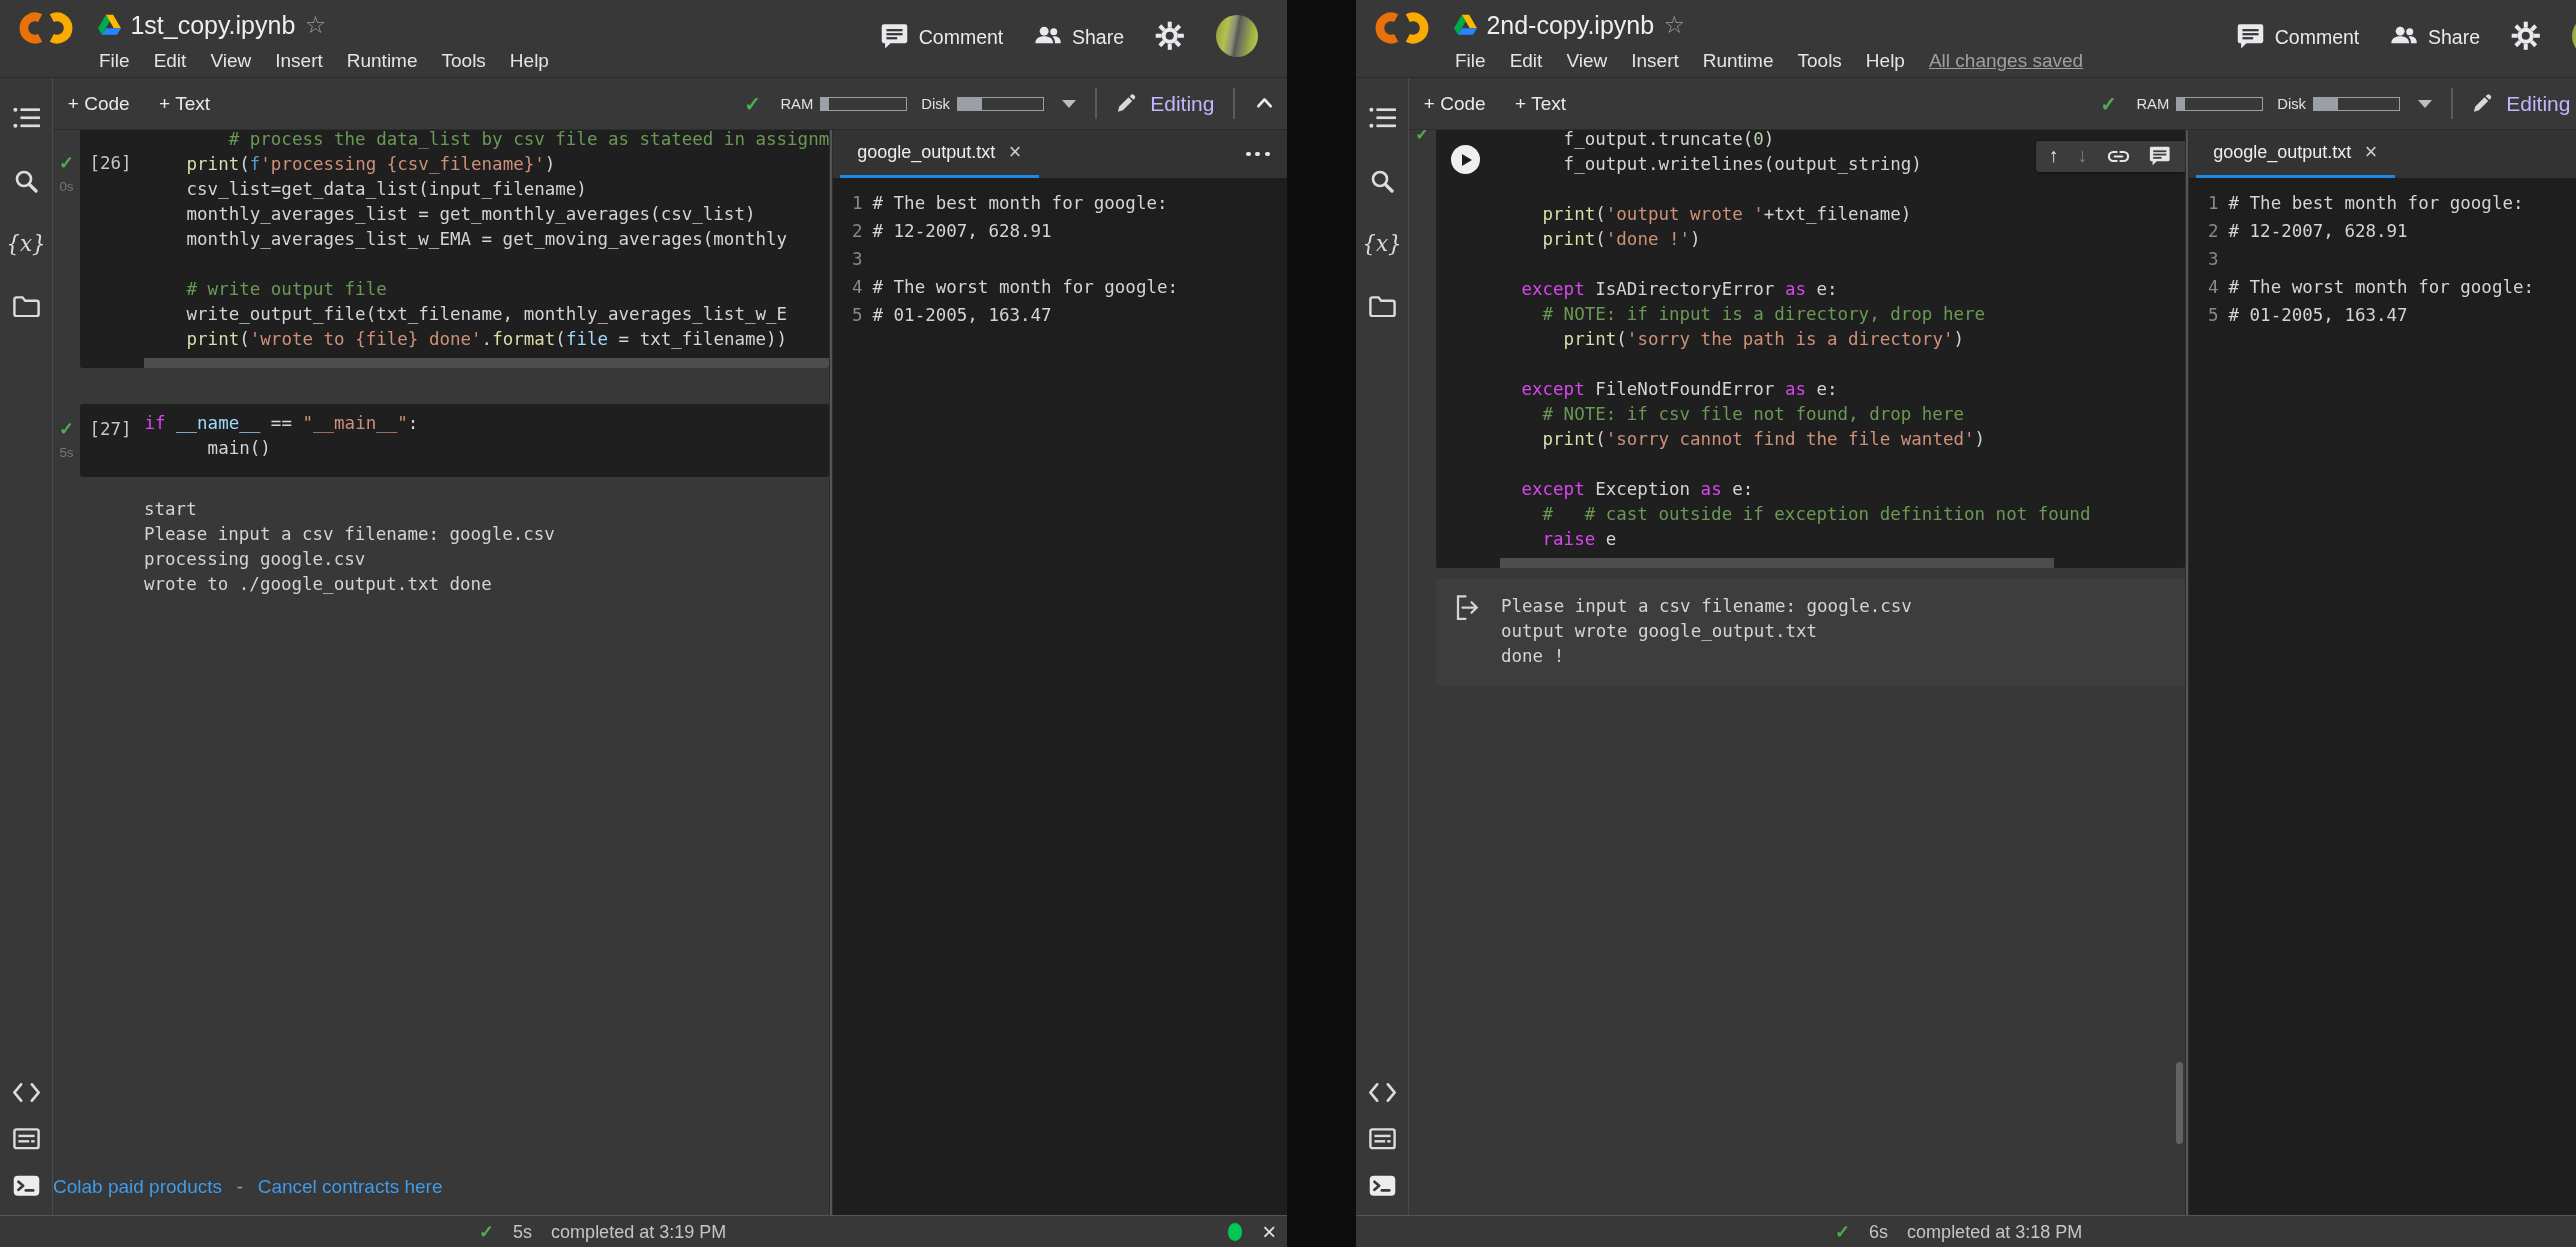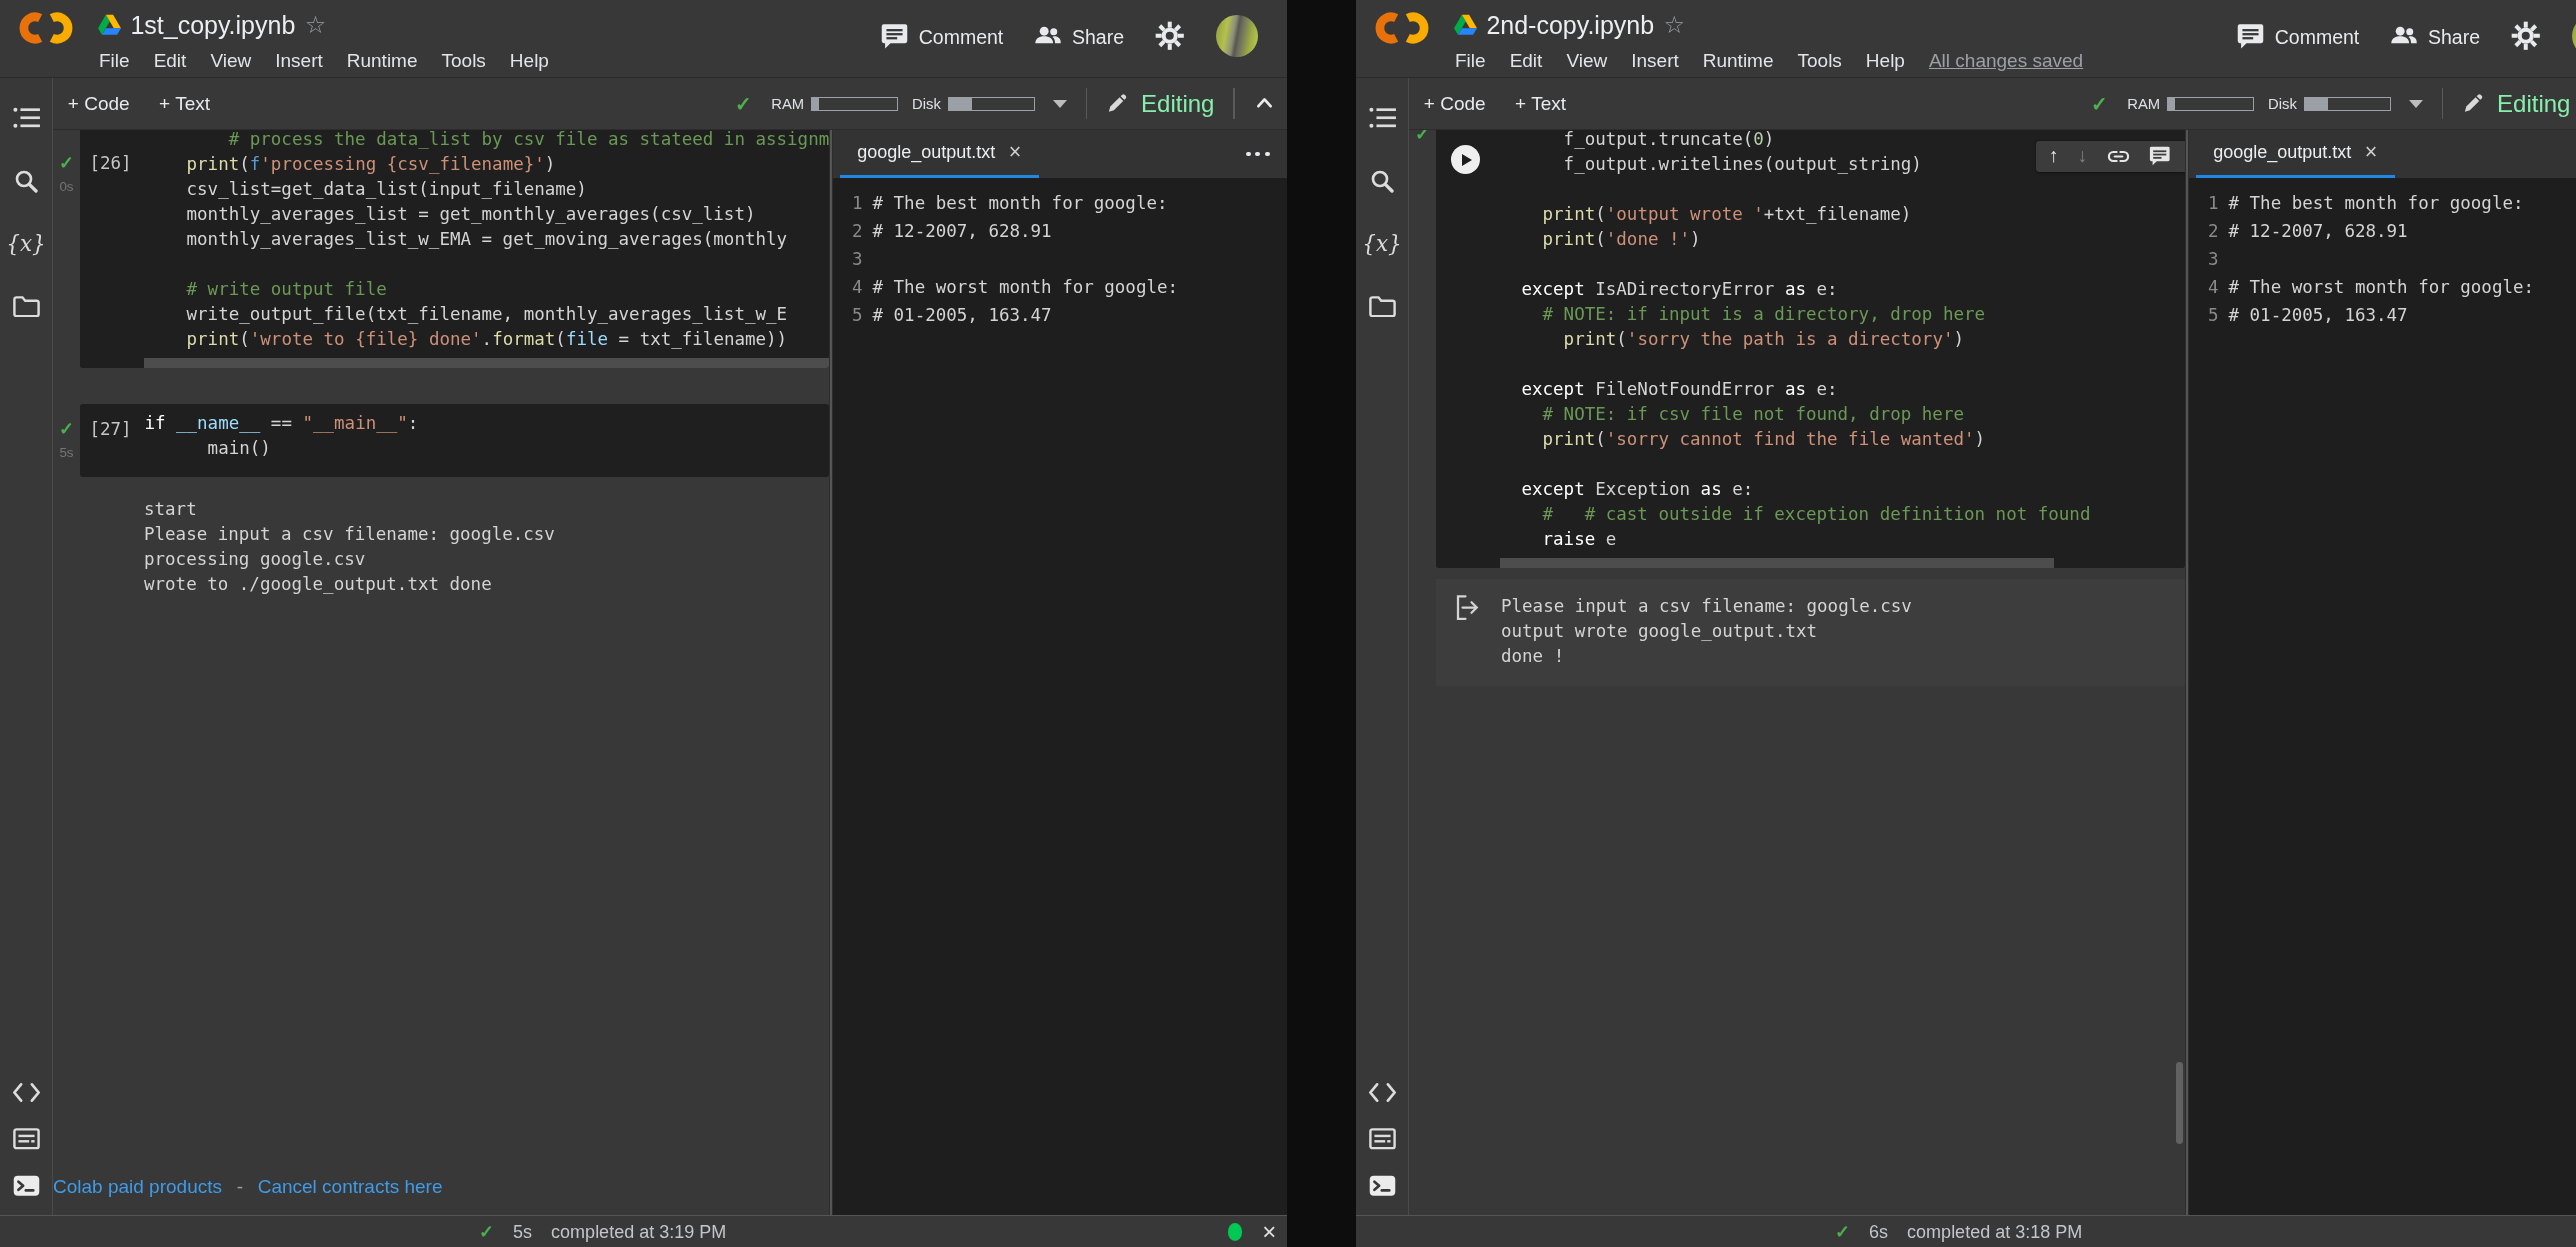--- a/index.html
+++ b/index.html
@@ -38,40 +38,40 @@
   .tb-btn{font-size:19px;color:#e8eaed;margin-right:29.5px;cursor:default;}
   .tb-right{position:absolute;right:10.7px;top:0;height:100%;display:flex;align-items:center;gap:13.4px;}
   .tb-check{color:#4caf50;font-size:20px;font-weight:bold;}
   .res{display:flex;flex-direction:row;gap:4px;}
   .res-row{display:flex;align-items:center;gap:6.7px;}
   .res-label{width:39px;text-align:right;font-size:14.8px;color:#dfe1e5;}
   .res-bar{width:85px;height:12px;border:1.3px solid #9aa0a6;background:#383838;}
   .res-fill{height:100%;background:#9aa0a6;}
   .caret{width:0;height:0;border-left:7.4px solid transparent;border-right:7.4px solid transparent;border-top:8px solid #bdbdbd;margin-left:5.4px;}
   .tb-divider{width:1.3px;height:31px;background:#5a5a5a;margin:0 5.4px;}
-  .mode{font-size:24px;color:#86efac;}
+  .mode{font-size:21px;color:#c4b5fd;}
   .chev{width:23px;height:23px;}
 
   .content-row{flex:1;display:flex;min-height:0;}
   .notebook{flex:1;position:relative;overflow:hidden;background:#383838;min-width:0;}
 
   
   .cell{display:flex;}
   .cell-c1{margin-top:-9.4px;}
   .rail{width:27px;flex:none;display:flex;flex-direction:column;align-items:center;gap:5.4px;}
   .rail .check{color:#4caf50;font-size:18px;font-weight:bold;}
   .rail .time{font-size:13.4px;color:#757575;}
   .rail-c1{padding-top:31px;} .rail-c2{padding-top:13.4px;} .rail-r{padding-top:2.7px;}
   .editor{flex:1;background:#1f1f1f;border-radius:2.7px;display:flex;position:relative;padding:6.7px 0 16px 9.4px;overflow:hidden;min-width:0;}
   .gutter{width:55px;flex:none;font-family:"DejaVu Sans Mono",monospace;font-size:17.5px;color:#c6c6c6;}
   .gutter-c1 .exec{display:block;margin-top:25.5px;}
   .gutter-c2 .exec{display:block;margin-top:8px;}
   .code{flex:1;overflow:hidden;font-family:"DejaVu Sans Mono",monospace;font-size:17.5px;line-height:25px;min-width:0;}
   .cl{height:25px;white-space:pre;}
-  .tk-tx{color:#d4d4d4;} .tk-cm{color:#6a9955;} .tk-kw{color:#ffffff;} .tk-st{color:#ce9178;}
+  .tk-tx{color:#d4d4d4;} .tk-cm{color:#6a9955;} .tk-kw{color:#d946ef;} .tk-st{color:#ce9178;}
   .tk-fn{color:#dcdcaa;} .tk-bl{color:#9cdcfe;} .tk-b2{color:#569cd6;} .tk-nm{color:#b5cea8;}
   .hscroll{position:absolute;bottom:0;left:64px;right:0;height:10px;background:#4d4d4d;}
   .hscroll-r{right:auto;width:74%;}
   .runbtn{width:29.5px;height:29.5px;border-radius:50%;background:#efefef;margin:17.5px 0 0 5.4px;display:flex;align-items:center;justify-content:center;cursor:pointer;}
   .play{width:0;height:0;border-top:6.7px solid transparent;border-bottom:6.7px solid transparent;border-left:10.7px solid #1d1d1d;margin-left:2.7px;}
   .cell-toolbar{position:absolute;top:20px;right:0;height:31px;background:#3c3c3c;border-radius:3.4px 0 0 3.4px;
     display:flex;align-items:center;gap:19px;padding:0 13.4px;box-shadow:0 0.7px 2.7px rgba(0,0,0,.45);}
   .ct-arrow{font-size:19.5px;color:#e6e6e6;line-height:1;}
   .ct-arrow.dim{color:#808080;}
   .ct-svg{width:23px;height:23px;display:inline-block;}

